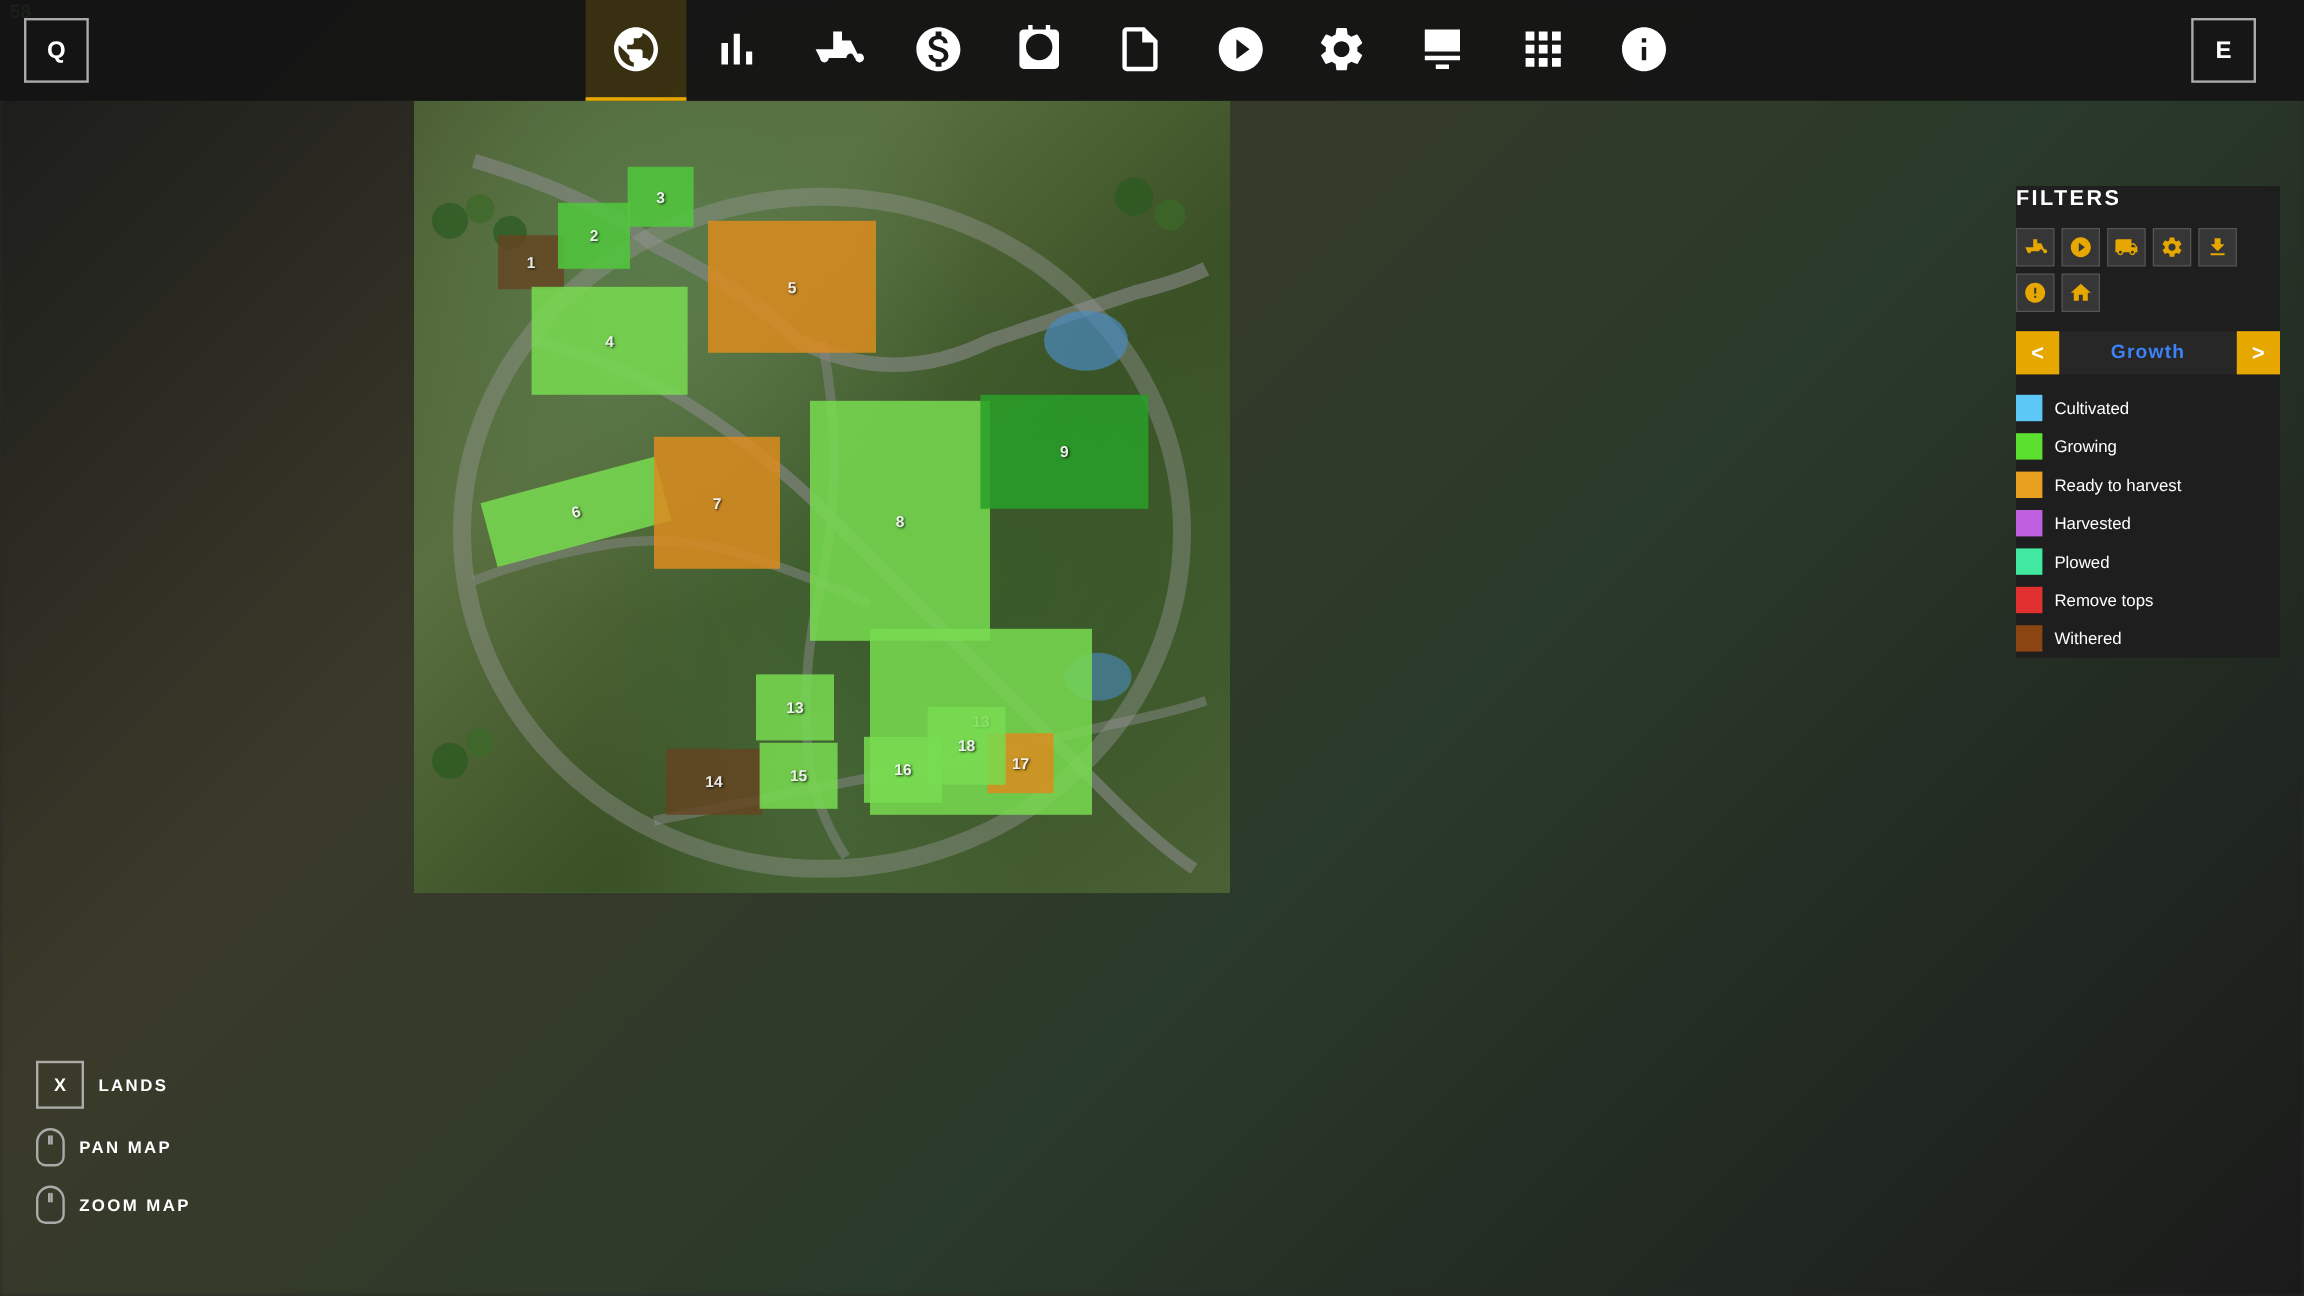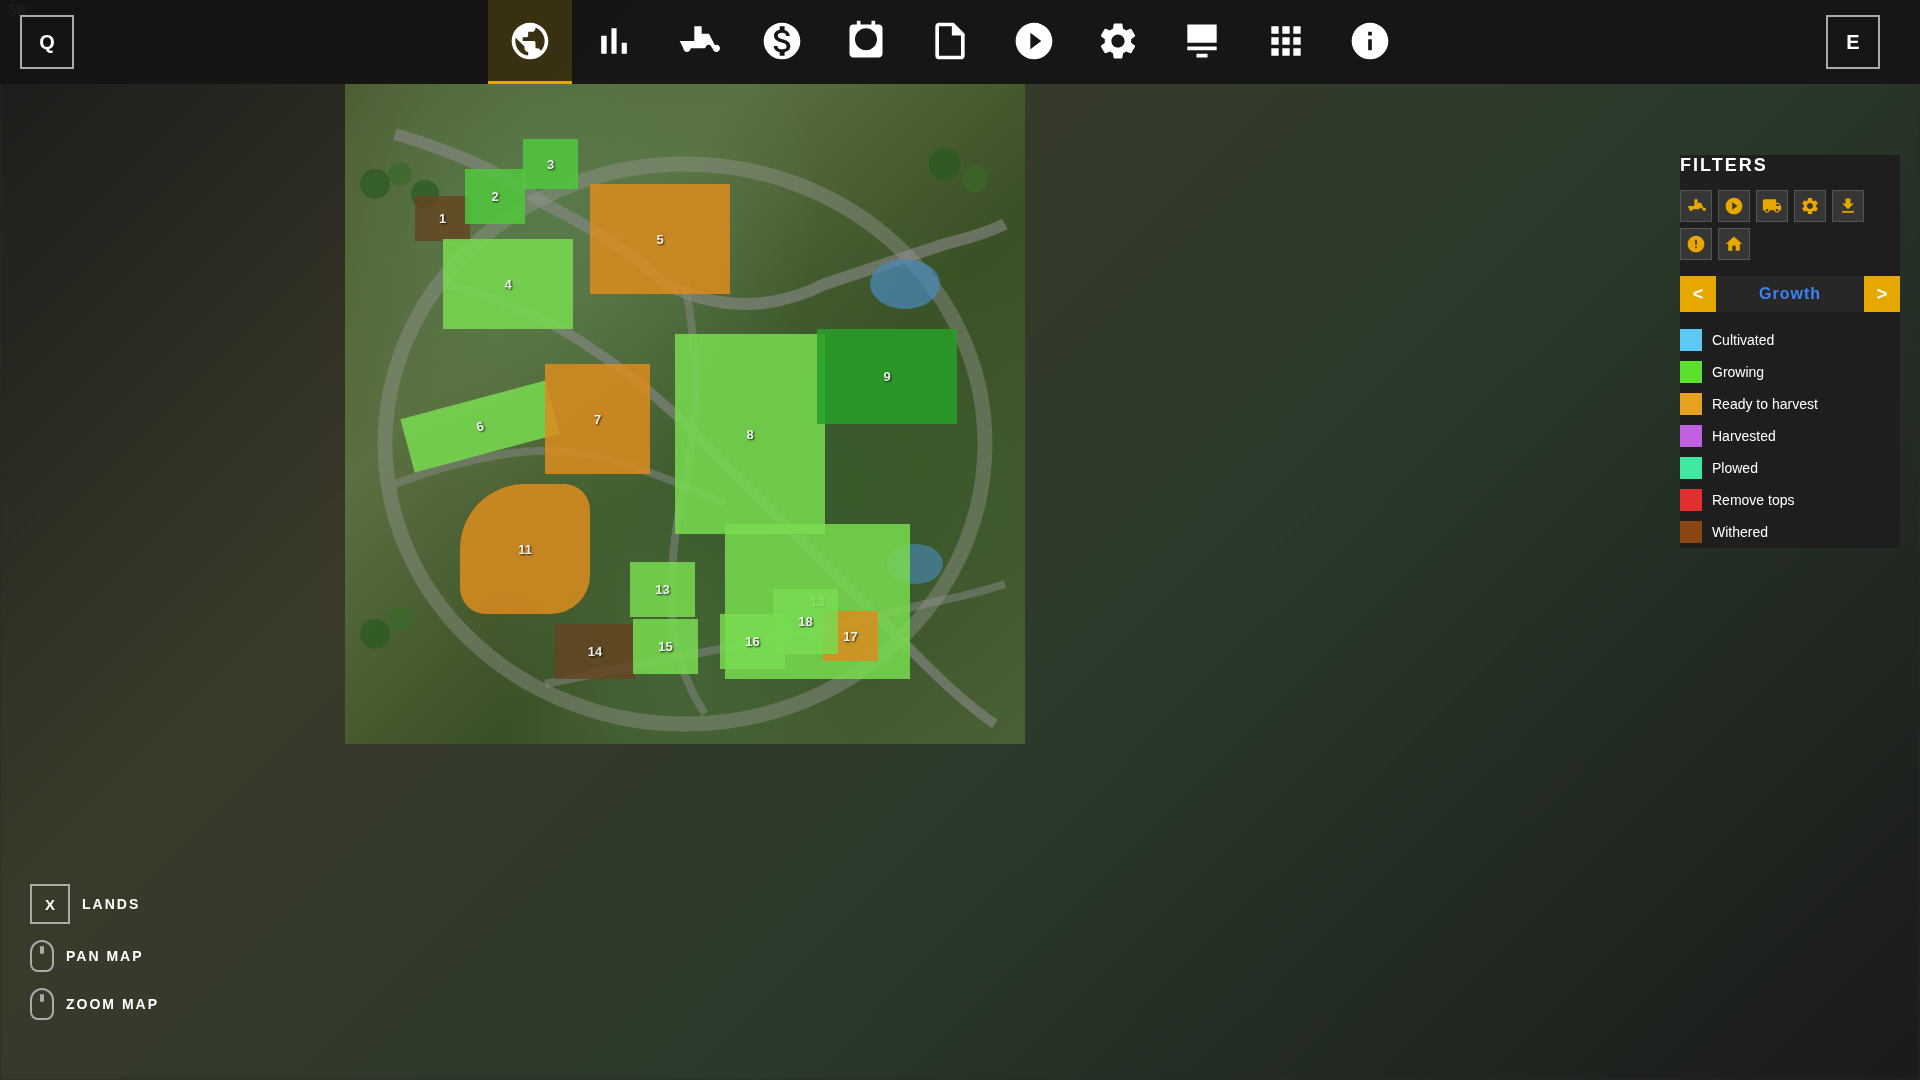--- a/index.html
+++ b/index.html
@@ -411,21 +411,20 @@
 
     <div class="land land-light-green" style="left:60px;top:315px;width:150px;height:55px;transform:rotate(-15deg);">6</div>
 
     <div class="land land-orange" style="left:200px;top:280px;width:105px;height:110px;">7</div>
 
     <div class="land land-light-green" style="left:330px;top:250px;width:150px;height:200px;">8</div>
 
     <div class="land land-dark-green" style="left:472px;top:245px;width:140px;height:95px;">9</div>
 
 
-    <div class="land land-orange" style="left:115px;top:400px;width:130px;height:130px;border-radius:50% 20% 30% 20%;">11</div>
 
     <div class="land land-light-green" style="left:285px;top:478px;width:65px;height:55px;">13</div>
 
     <div class="land land-light-green" style="left:380px;top:440px;width:185px;height:155px;">13</div>
 
     <div class="land land-brown" style="left:210px;top:540px;width:80px;height:55px;">14</div>
 
     <div class="land land-light-green" style="left:288px;top:535px;width:65px;height:55px;">15</div>
 
     <div class="land land-light-green" style="left:375px;top:530px;width:65px;height:55px;">16</div>

